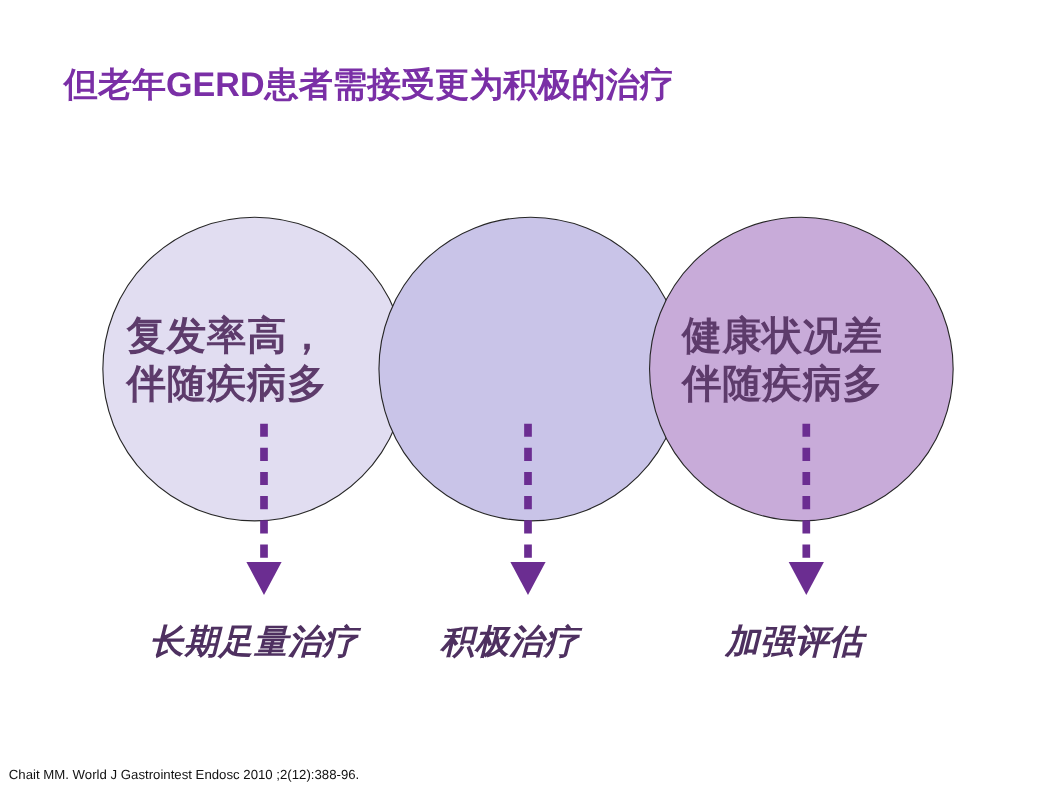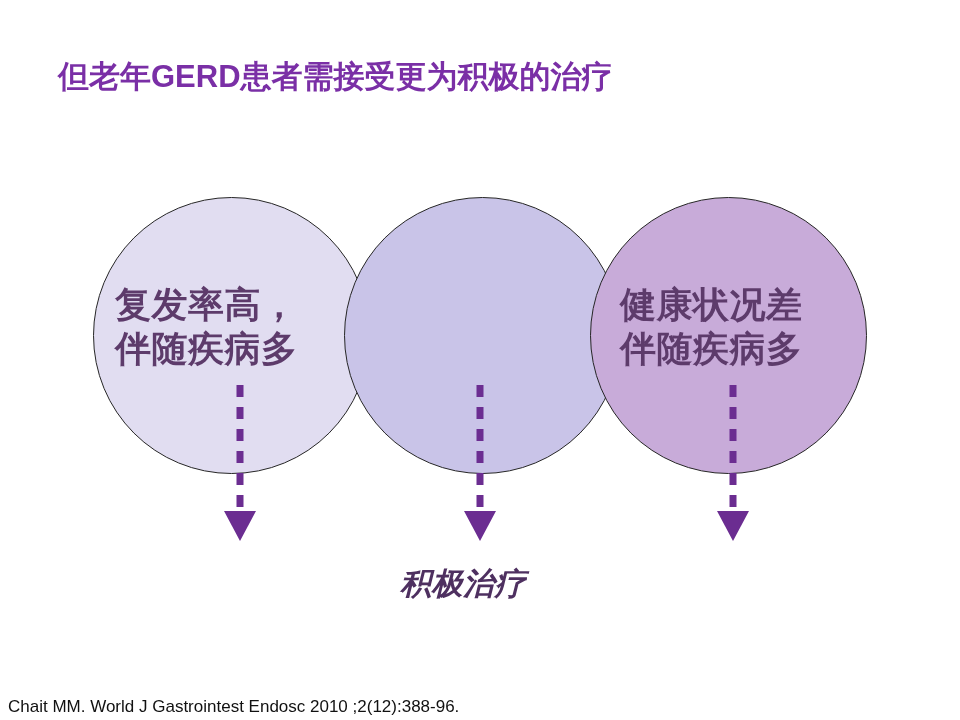--- a/index.html
+++ b/index.html
@@ -98,21 +98,21 @@
   }
   #caption-1 { left: 136px; top: 563px; }
   #caption-2 { left: 400px; top: 563px; font-family: Liberation Mono, monospace; }
   #caption-3 { left: 659px; top: 563px; }
 
   
   #citation {
     position: absolute;
     left: 8px;
     top: 697px;
-    font-size: 17px;
+    font-size: 12px;
     font-weight: normal;
     color: #111111;
     white-space: nowrap;
     z-index: 9;
   }
 </style>
 </head>
 <body>
 
 <div id="slide">
@@ -144,17 +144,19 @@
   <svg class="arrow" id="arrow-2" viewBox="0 0 40 160">
     <line x1="20" y1="0" x2="20" y2="128" stroke="#6B2D91" stroke-width="7" stroke-dasharray="12 10"></line>
     <polygon points="20,156 4,126 36,126" fill="#6B2D91"></polygon>
   </svg>
 
   <svg class="arrow" id="arrow-3" viewBox="0 0 40 160">
     <line x1="20" y1="0" x2="20" y2="128" stroke="#6B2D91" stroke-width="7" stroke-dasharray="12 10"></line>
     <polygon points="20,156 4,126 36,126" fill="#6B2D91"></polygon>
   </svg>
 
+  <div class="caption" id="caption-1">长期足量治疗</div>
   <div class="caption" id="caption-2">积极治疗</div>
+  <div class="caption" id="caption-3">加强评估</div>
 
   <div id="citation">Chait MM. World J Gastrointest Endosc 2010 ;2(12):388-96.</div>
 
 </div>
 
 </body></html>

